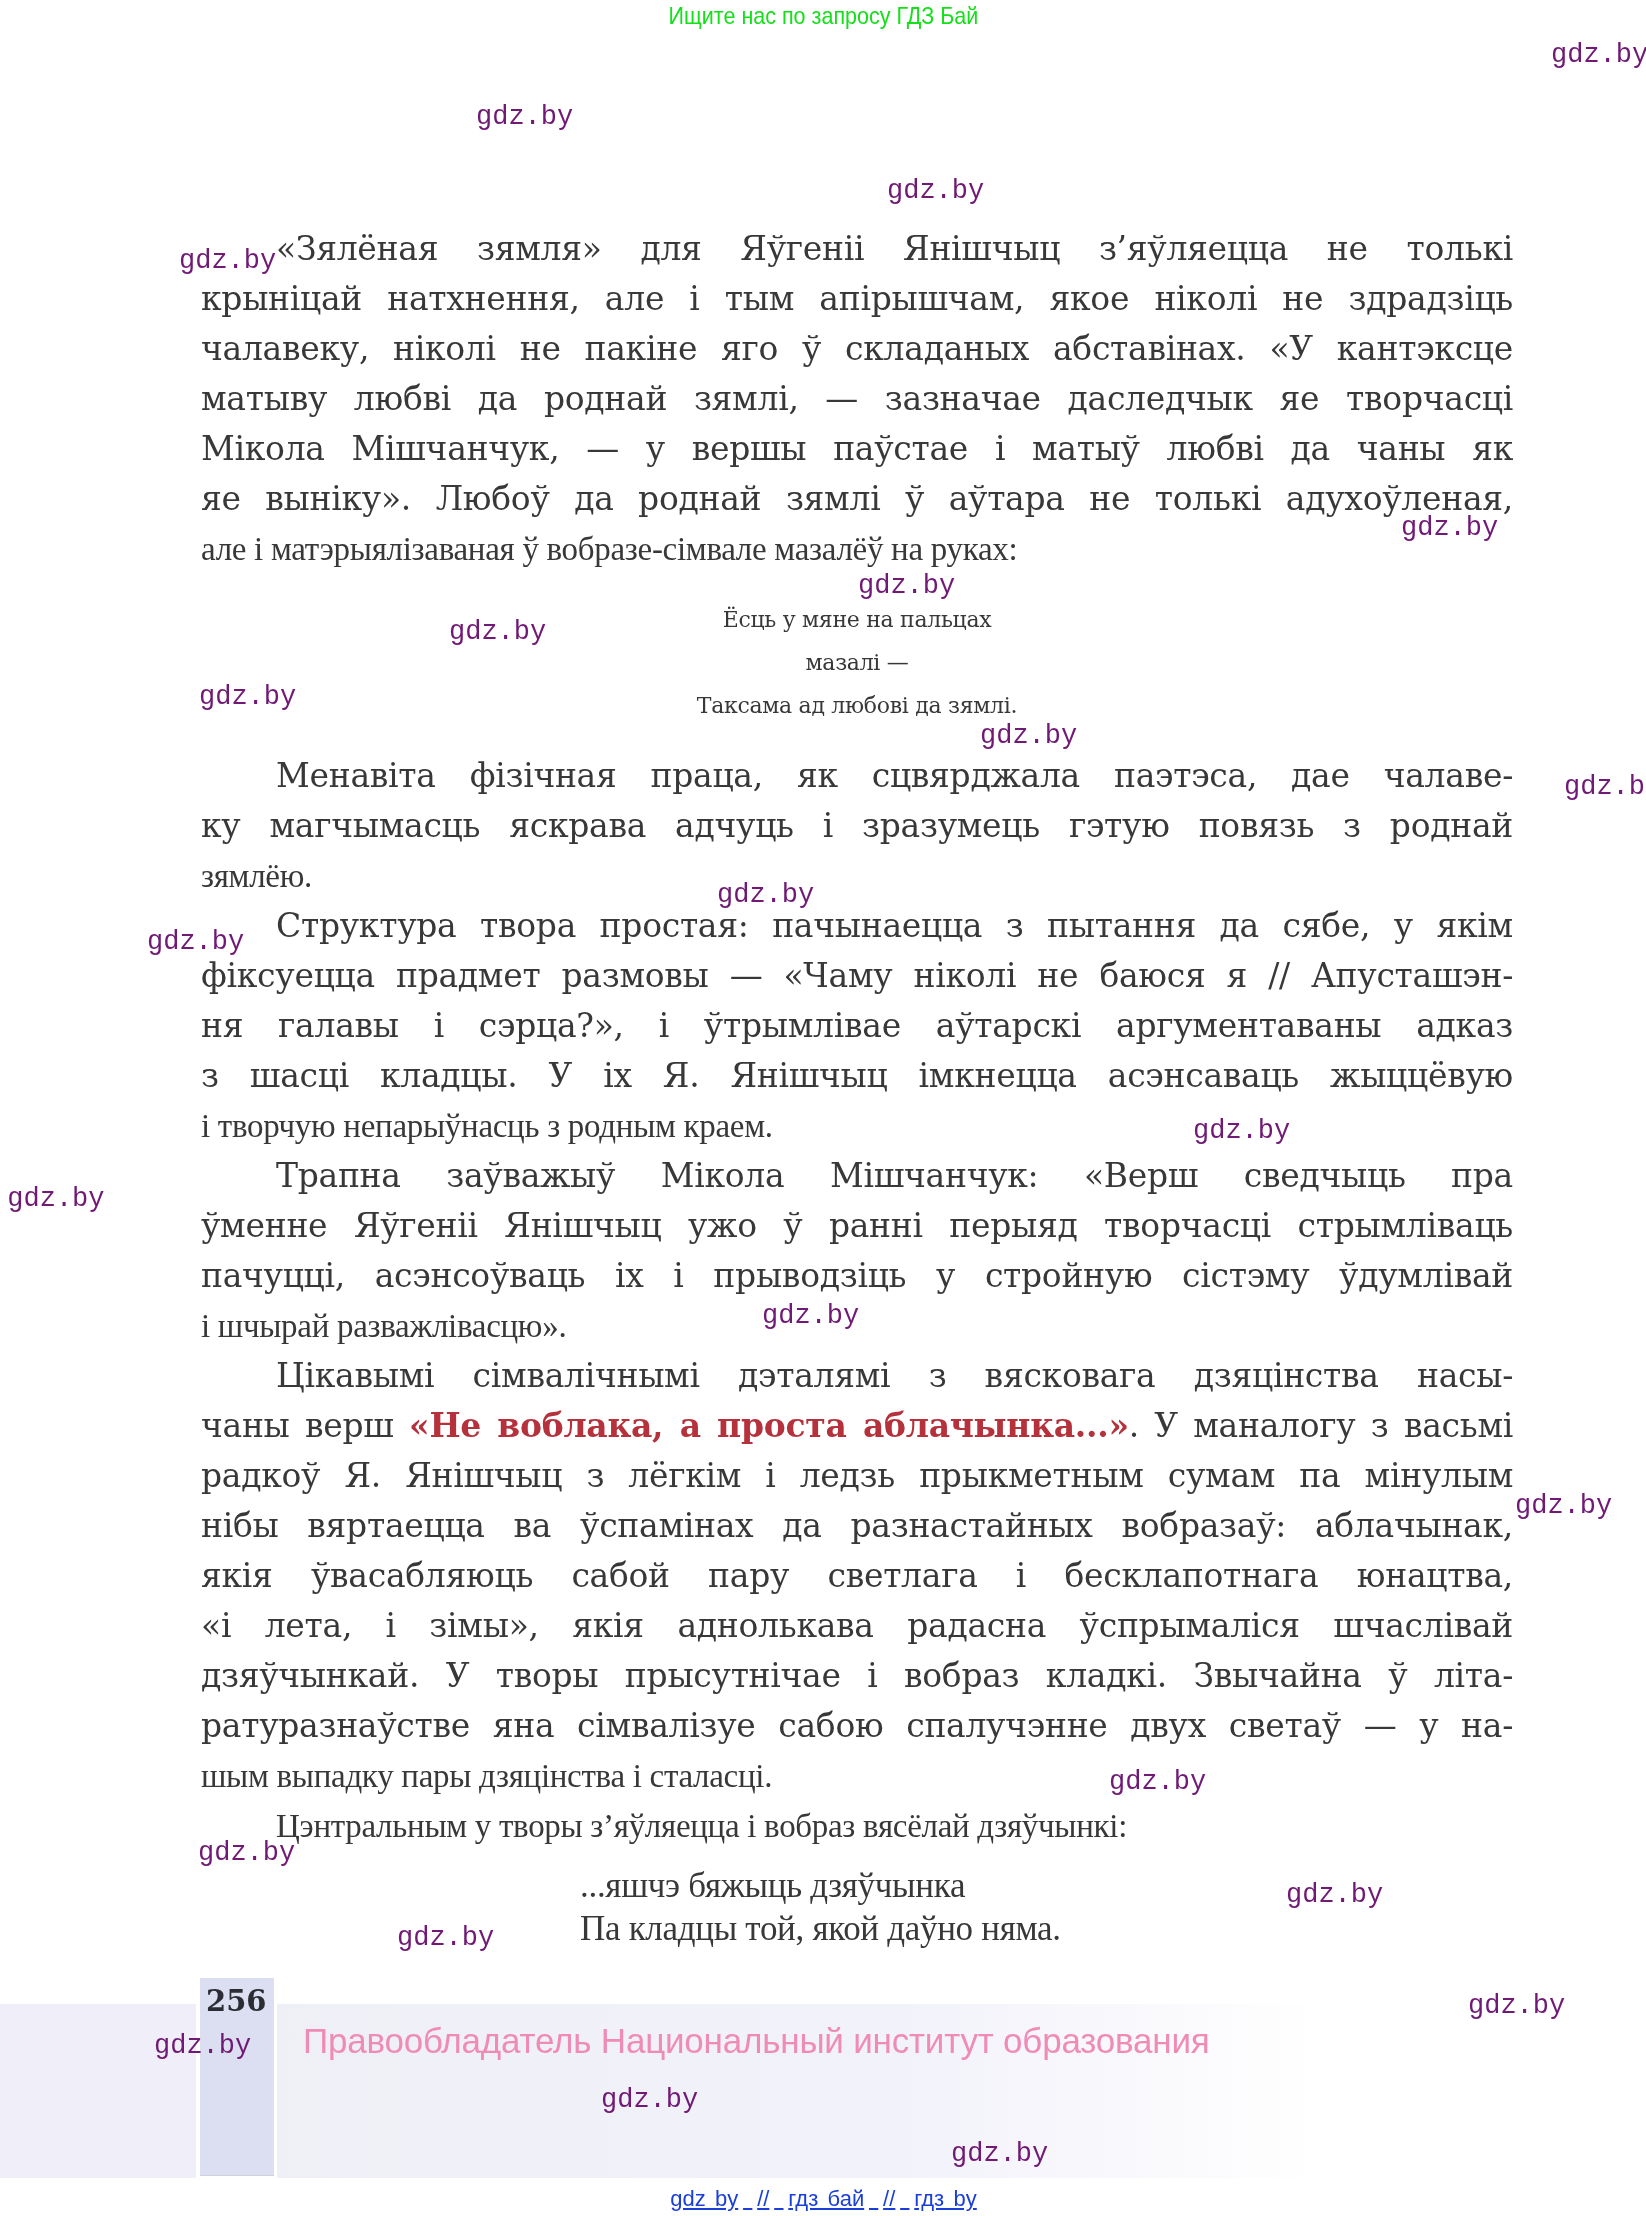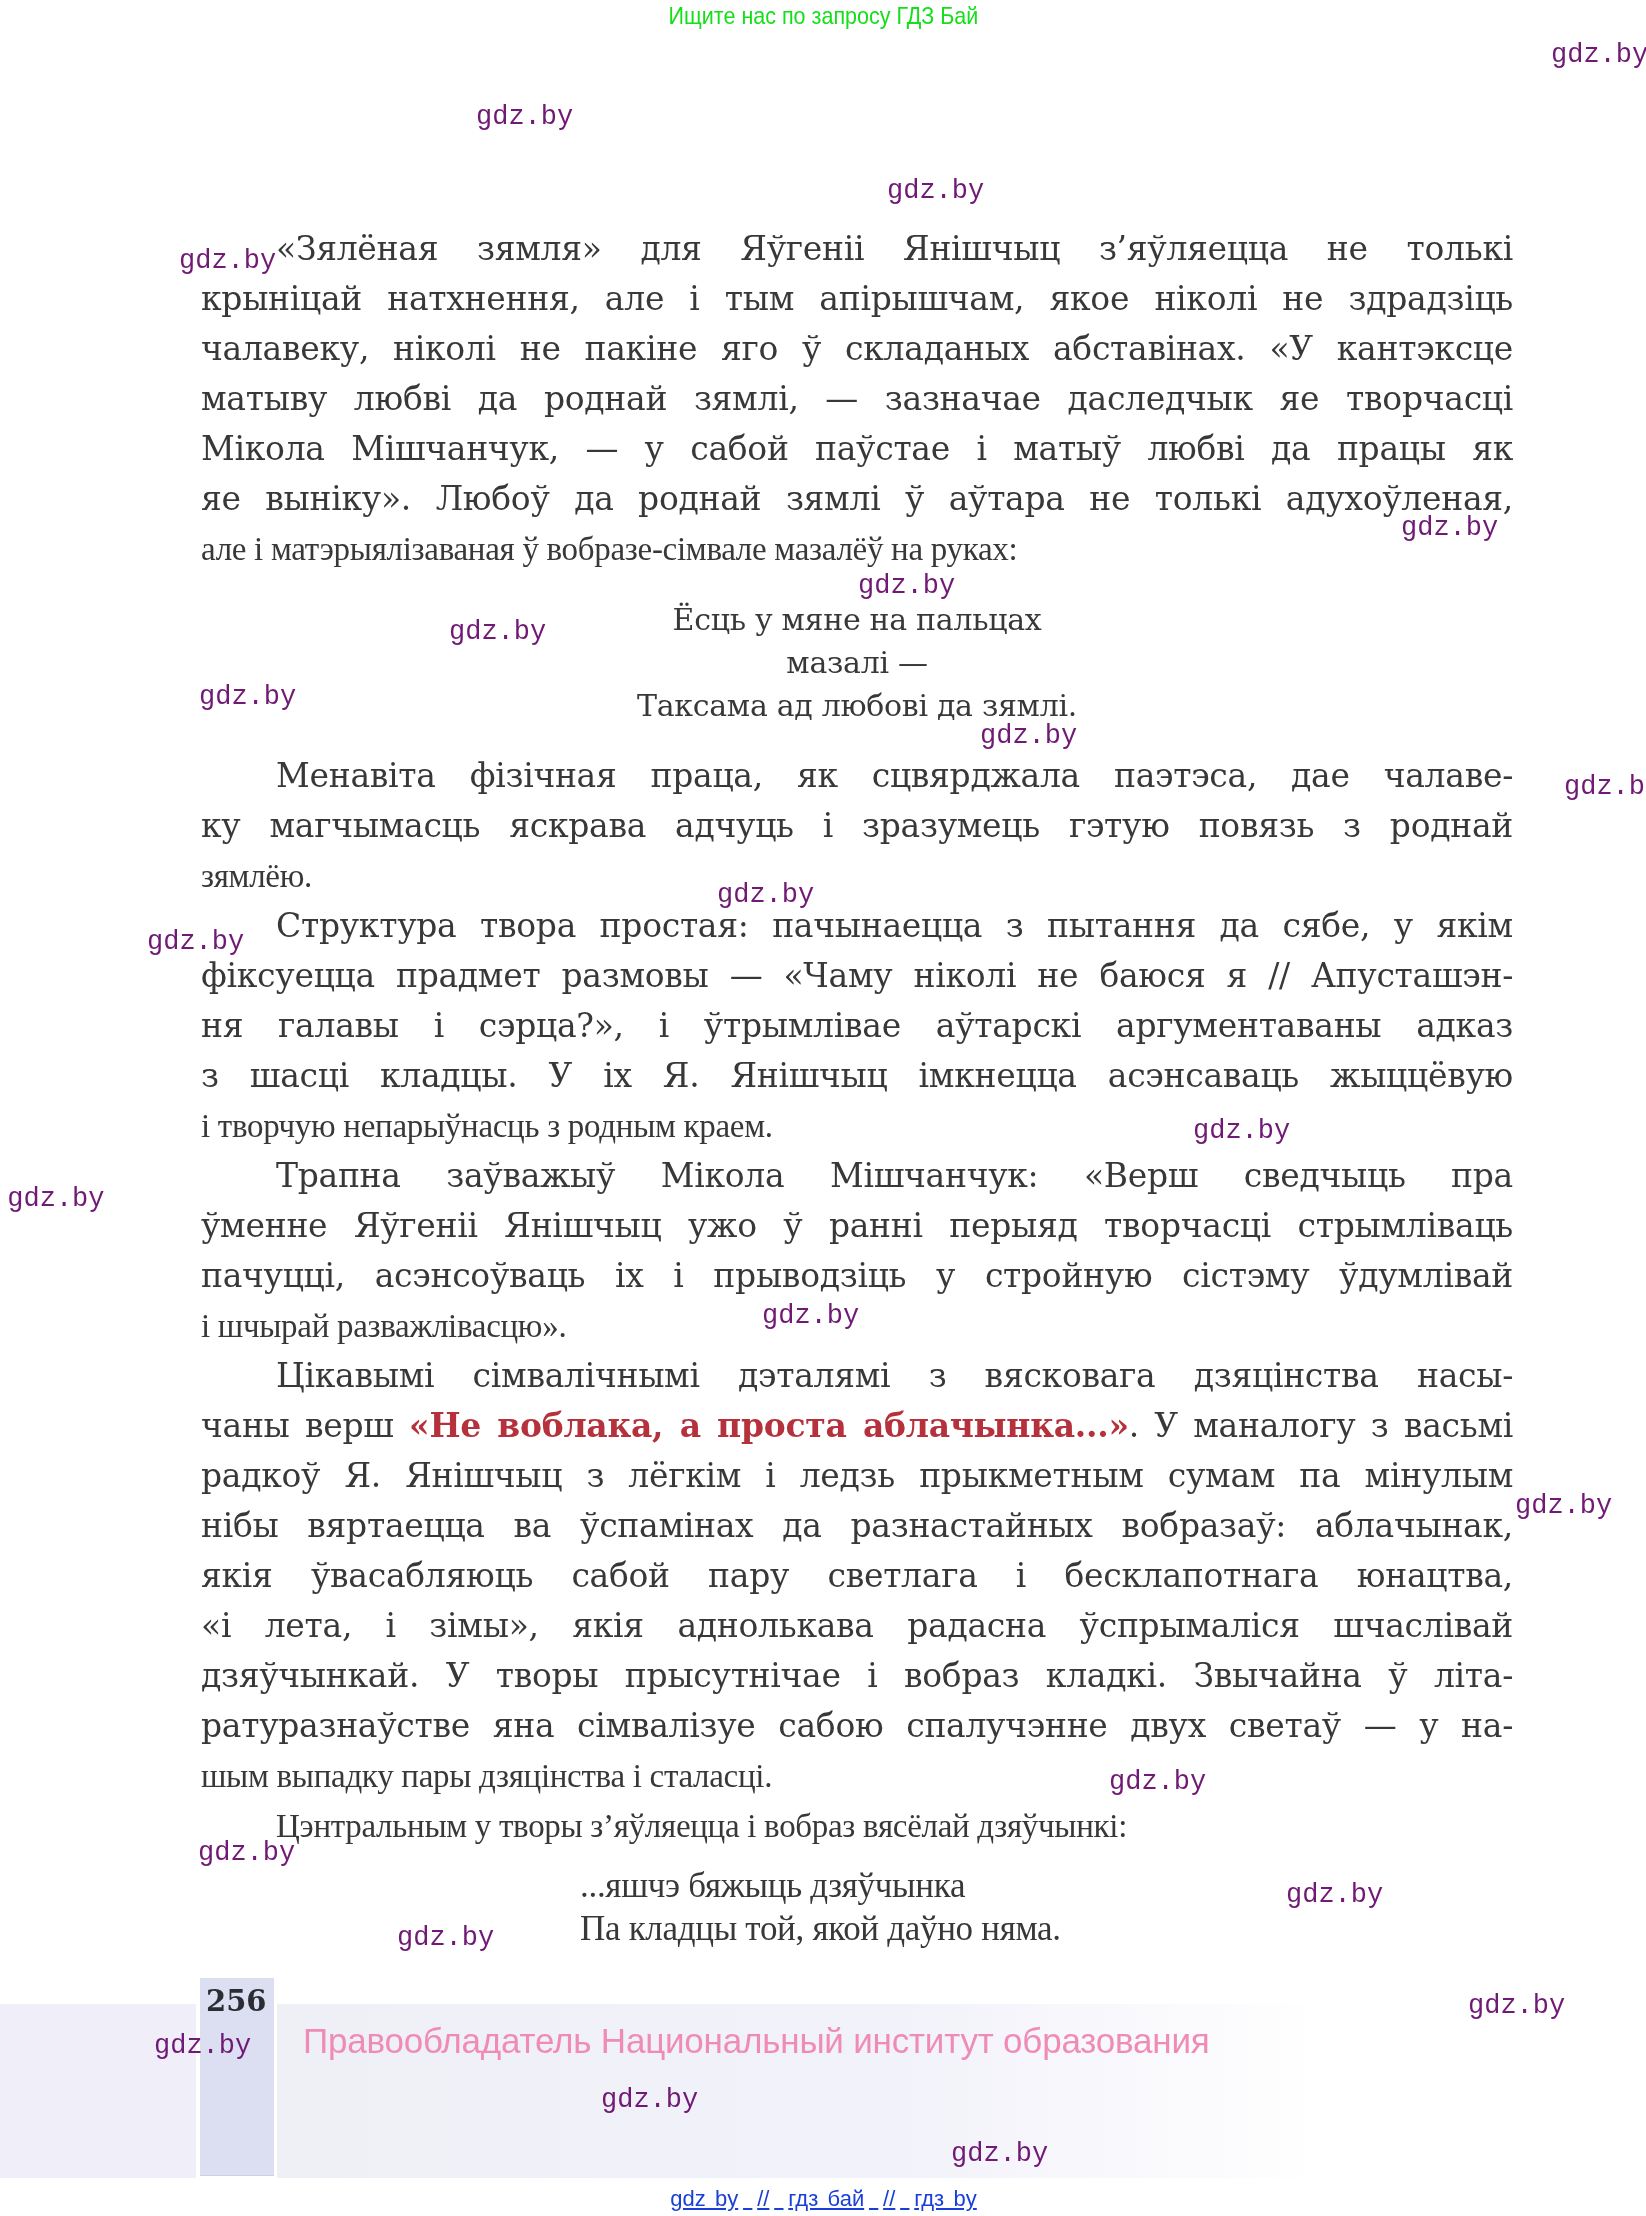--- a/index.html
+++ b/index.html
@@ -15,21 +15,21 @@
   .text-block {
     position: absolute; left: 201px; top: 224px; width: 1312px;
     font-family: "DejaVu Serif", "Liberation Serif", serif;
     font-size: 33px; line-height: 50px; color: #383838;
     letter-spacing: -0.3px;
   }
   .line { display: block; white-space: nowrap; text-align: justify; text-align-last: justify; height: 50px; }
   .line.last { text-align-last: left; font-family: Liberation Serif, serif; }
   .line.indent { padding-left: 75px; }
   .red { color: #b5323c; font-weight: bold; }
-  .poem1 { text-align: center; text-align-last: center; font-size: 30px; height: 43px; line-height: 43px; }
+  .poem1 { text-align: center; text-align-last: center; font-size: 22px; height: 43px; line-height: 43px; }
   .poem2 { padding-left: 379px; text-align-last: left; font-size: 35px; height: 43px; line-height: 43px; font-family: Liberation Serif, serif; }
   .gap-s { height: 13px; }
   .gap-m { height: 24px; }
 
   .wm {
     position: absolute; font-family: Liberation Mono, monospace; font-size: 27px;
     color: #701a75; white-space: nowrap;
   }
   .band-left {
     position: absolute; left: 0; top: 2004px; width: 196px; height: 174px;
@@ -64,21 +64,21 @@
 <body>
 
 <div class="top-banner">Ищите нас по запросу ГДЗ Бай</div>
 
 <div class="text-block">
 
   <span class="line indent">«Зялёная зямля» для Яўгеніі Янішчыц з’яўляецца не толькі</span>
   <span class="line">крыніцай натхнення, але і тым апірышчам, якое ніколі не здрадзіць</span>
   <span class="line">чалавеку, ніколі не пакіне яго ў складаных абставінах. «У кантэксце</span>
   <span class="line">матыву любві да роднай зямлі, — зазначае даследчык яе творчасці</span>
-  <span class="line">Мікола Мішчанчук, — у сабой паўстае і матыў любві да працы як</span>
+  <span class="line">Мікола Мішчанчук, — у вершы паўстае і матыў любві да чаны як</span>
   <span class="line">яе выніку». Любоў да роднай зямлі ў аўтара не толькі адухоўленая,</span>
   <span class="line last">але і матэрыялізаваная ў вобразе-сімвале мазалёў на руках:</span>
 
   <div class="gap-m"></div>
   <span class="line poem1">Ёсць у мяне на пальцах</span>
   <span class="line poem1">мазалі —</span>
   <span class="line poem1">Таксама ад любові да зямлі.</span>
   <div class="gap-m"></div>
 
   <span class="line indent">Менавіта фізічная праца, як сцвярджала паэтэса, дае чалаве-</span>

